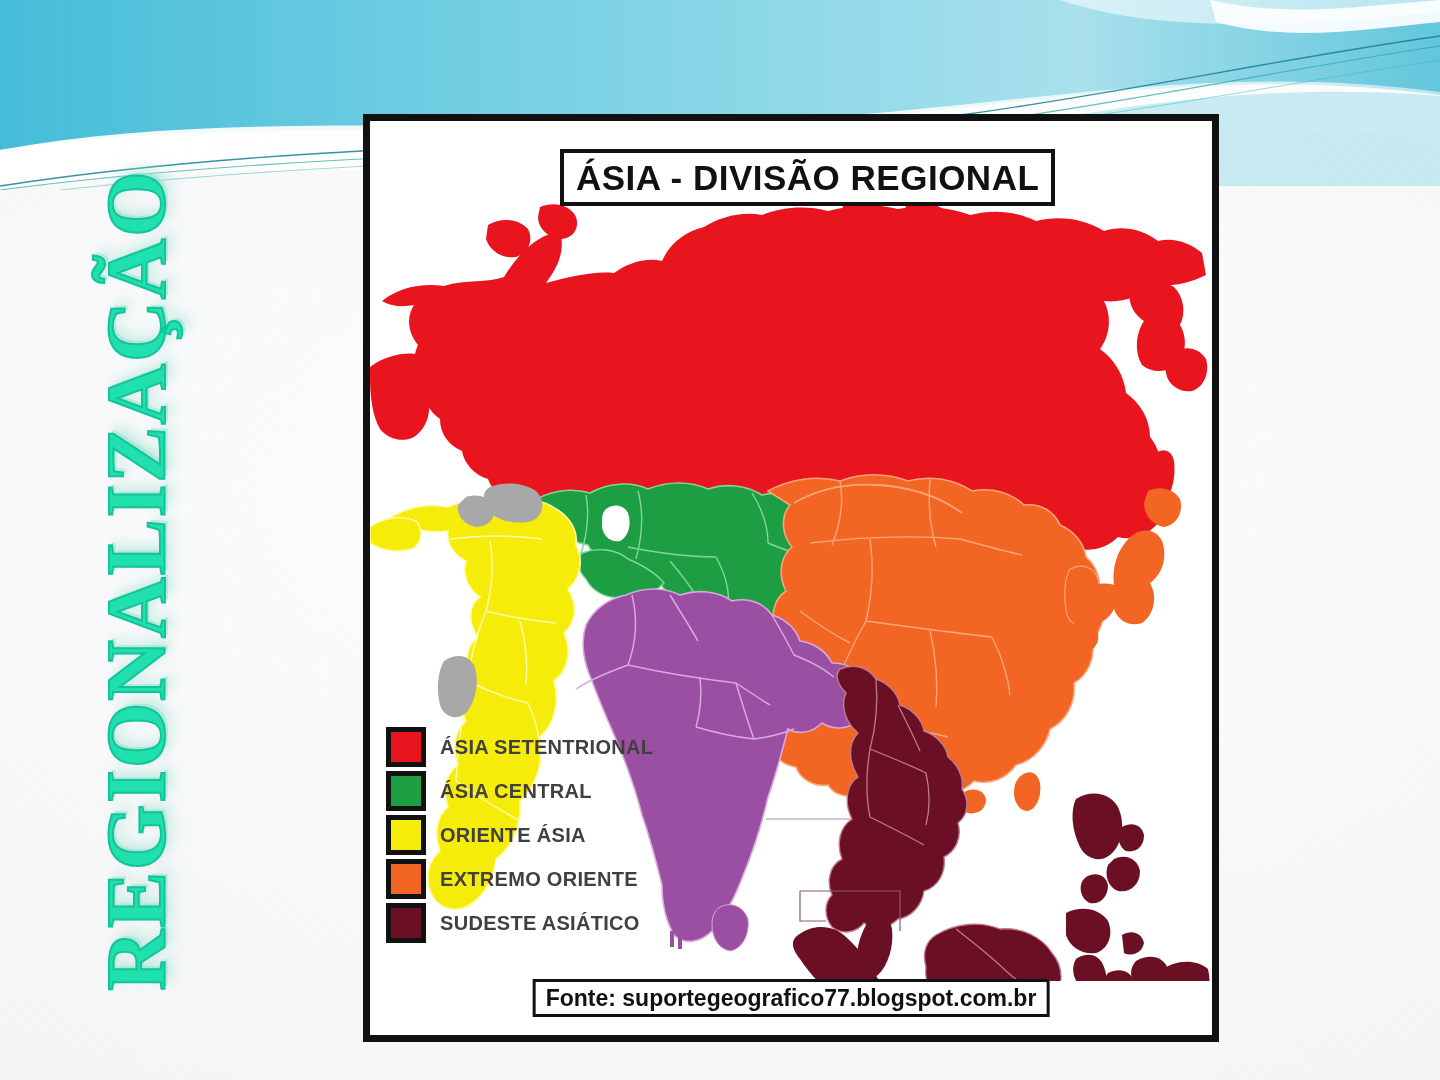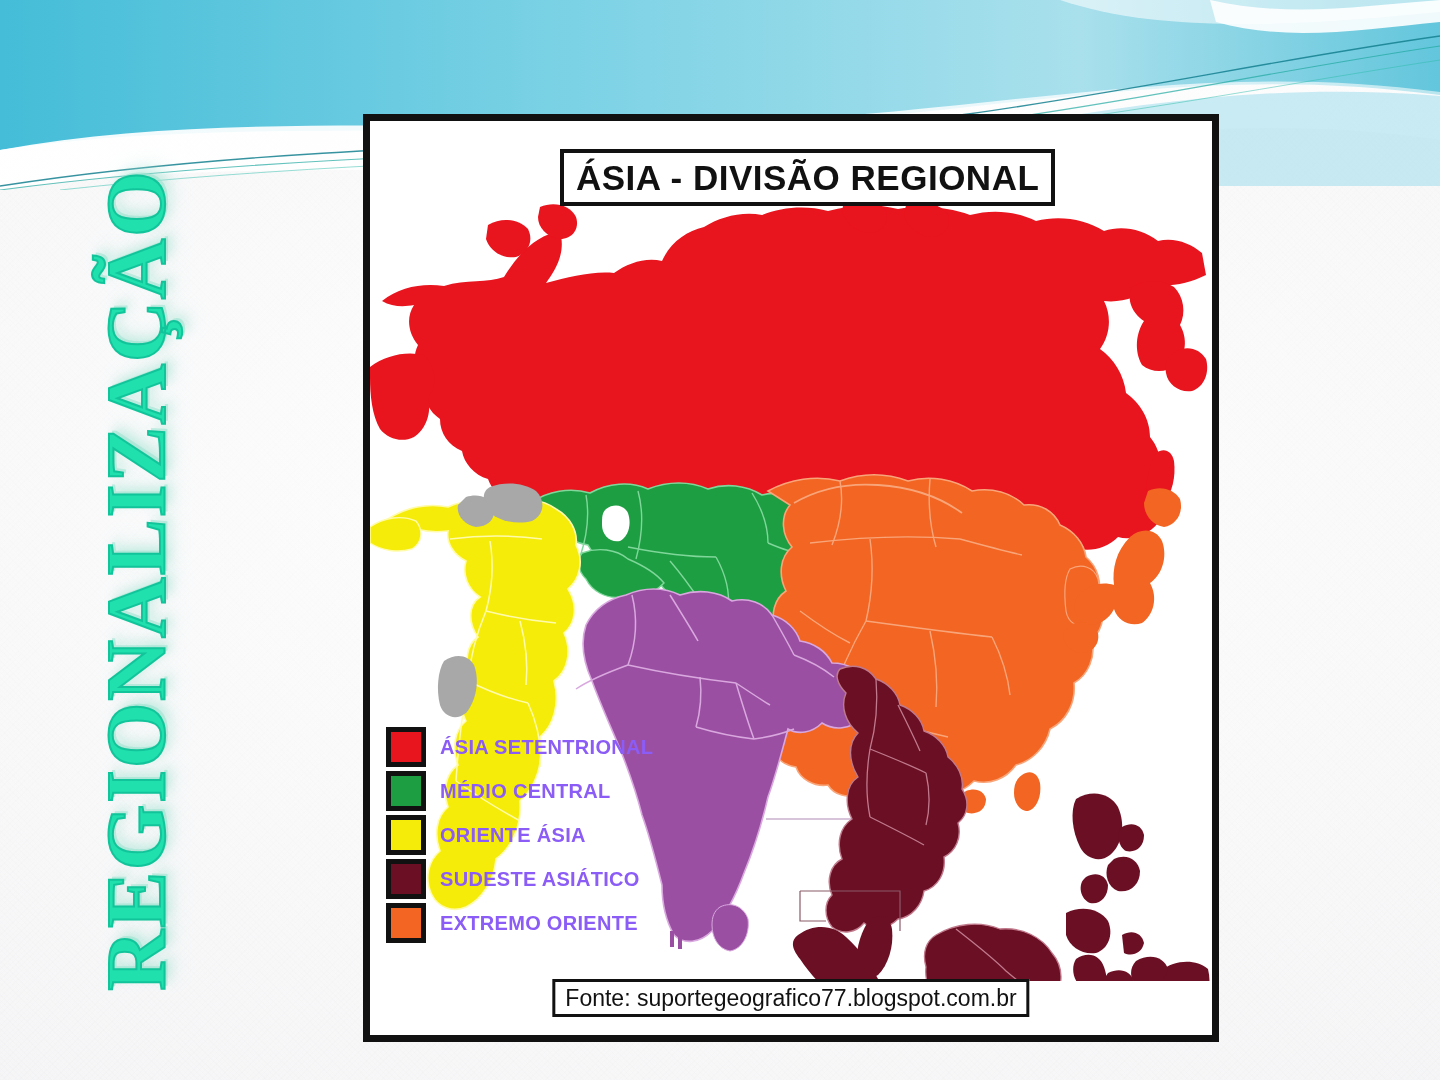--- a/index.html
+++ b/index.html
@@ -140,39 +140,39 @@
     border: 5px solid #111111;
     box-sizing: content-box;
     flex: 0 0 auto;
   }
   .legend-label {
     margin-left: 14px;
     font-family: "Liberation Sans", sans-serif;
     font-weight: bold;
     font-size: 20px;
     letter-spacing: 0.3px;
-    color: #8b5cf6;
+    color: #404040;
     white-space: nowrap;
   }
 
   
   .source-box {
     position: absolute;
     left: 50%;
     transform: translateX(-50%);
     bottom: 18px;
     padding: 3px 10px;
     border: 3px solid #111111;
     background: #ffffff;
     z-index: 6;
   }
   .source-box span {
     display: block;
     font-family: "Liberation Sans", sans-serif;
-    font-weight: normal;
+    font-weight: bold;
     font-size: 23px;
     color: #111111;
     white-space: nowrap;
     line-height: 1.15;
   }
 </style>
 </head>
 <body>
 
 <div id="slide">
@@ -511,39 +511,39 @@
 
       <div class="legend">
 
         <div class="legend-row">
           <div class="legend-swatch" style="background:#E8141E"></div>
           <div class="legend-label">ÁSIA SETENTRIONAL</div>
         </div>
 
         <div class="legend-row">
           <div class="legend-swatch" style="background:#1E9E43"></div>
-          <div class="legend-label">MÉDIO CENTRAL</div>
+          <div class="legend-label">ÁSIA CENTRAL</div>
         </div>
 
         <div class="legend-row">
           <div class="legend-swatch" style="background:#F5EC0A"></div>
           <div class="legend-label">ORIENTE ÁSIA</div>
         </div>
 
 
         <div class="legend-row">
+          <div class="legend-swatch" style="background:#F26522"></div>
+          <div class="legend-label">EXTREMO ORIENTE</div>
+        </div>
+
+        <div class="legend-row">
           <div class="legend-swatch" style="background:#6B0F24"></div>
           <div class="legend-label">SUDESTE ASIÁTICO</div>
         </div>
 
-        <div class="legend-row">
-          <div class="legend-swatch" style="background:#F26522"></div>
-          <div class="legend-label">EXTREMO ORIENTE</div>
-        </div>
-
       </div>
 
       <div class="source-box">
         <span>Fonte: suportegeografico77.blogspot.com.br</span>
       </div>
 
     </div>
   </div>
 
 </div>

